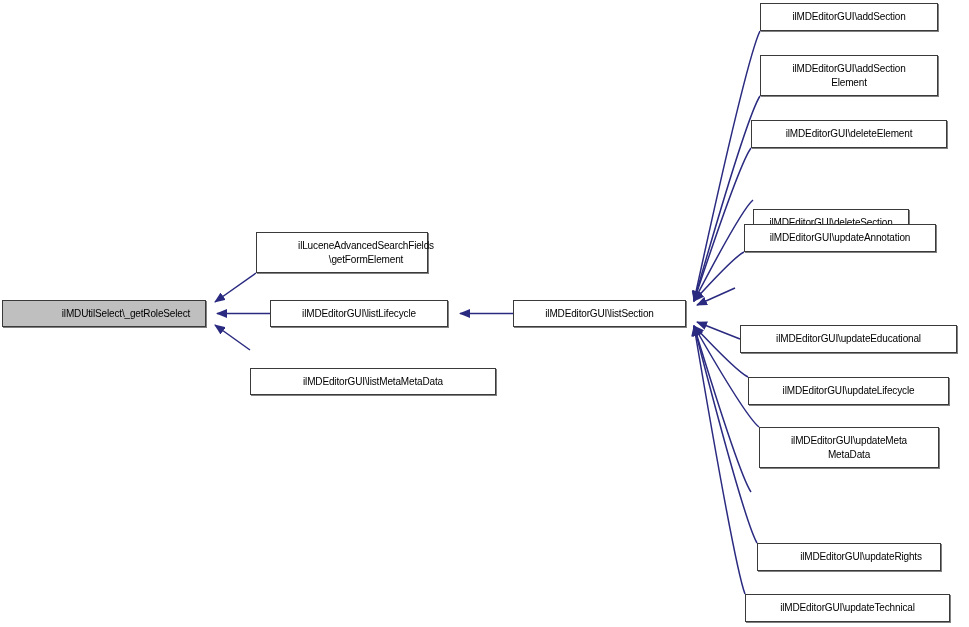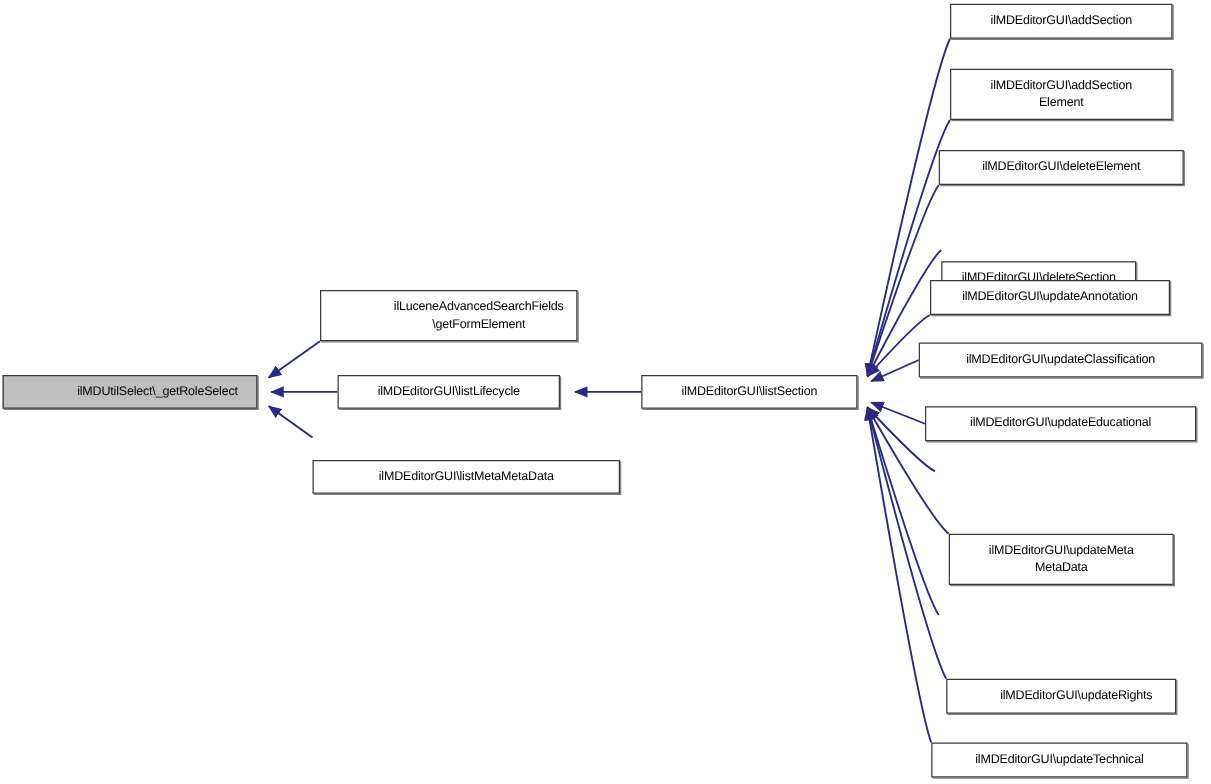--- a/index.html
+++ b/index.html
@@ -71,31 +71,31 @@
         <path d="M740,339 L697,322"></path>
         <path d="M748,377 C741.52,373.94 723.7,357.62 694,326"></path>
         <path d="M759,427 C751.2,420.94 729.75,388.62 694,326"></path>
         <path d="M751,492 C744.16,482.04 725.35,428.92 694,326"></path>
         <path d="M757,543 C749.44,529.98 728.65,460.53999999999996 694,326"></path>
         <path d="M745,594 C738.88,577.92 722.05,492.15999999999997 694,326"></path>
       </g>
   </svg>
 
   <div class="node highlight" style="left: 2px; top: 300px; width: 204px; height: 27px;">ilMDUtilSelect\_getRoleSelect</div>
-  <div class="node" style="left: 256px; top: 232px; width: 206px; height: 41px; padding-left: 48px;">ilLuceneAdvancedSearchFields
+  <div class="node" style="left: 256px; top: 232px; width: 172px; height: 41px; padding-left: 48px;">ilLuceneAdvancedSearchFields
 \getFormElement</div>
   <div class="node" style="left: 270px; top: 300px; width: 178px; height: 27px;">ilMDEditorGUI\listLifecycle</div>
   <div class="node" style="left: 250px; top: 368px; width: 246px; height: 27px;">ilMDEditorGUI\listMetaMetaData</div>
   <div class="node" style="left: 513px; top: 300px; width: 173px; height: 27px;">ilMDEditorGUI\listSection</div>
   <div class="node" style="left: 760px; top: 3px; width: 178px; height: 28px;">ilMDEditorGUI\addSection</div>
   <div class="node" style="left: 760px; top: 55px; width: 178px; height: 41px;">ilMDEditorGUI\addSection
 Element</div>
   <div class="node" style="left: 751px; top: 120px; width: 196px; height: 28px;">ilMDEditorGUI\deleteElement</div>
   <div class="node" style="left: 753px; top: 172px; width: 156px; height: 28px; margin-top: 37px;">ilMDEditorGUI\deleteSection</div>
   <div class="node" style="left: 744px; top: 224px; width: 192px; height: 28px;">ilMDEditorGUI\updateAnnotation</div>
-  <div class="node" style="left: 735px; top: 274px; width: 227px; height: 28px;">ilMDEditorGUI\updateClassification</div>
   <div class="node" style="left: 740px; top: 325px; width: 217px; height: 28px;">ilMDEditorGUI\updateEducational</div>
+  <div class="node" style="left: 748px; top: 377px; width: 201px; height: 28px;">ilMDEditorGUI\updateLifecycle</div>
   <div class="node" style="left: 759px; top: 427px; width: 180px; height: 41px;">ilMDEditorGUI\updateMeta
 MetaData</div>
   <div class="node" style="left: 757px; top: 543px; width: 184px; height: 28px; padding-left: 24px;">ilMDEditorGUI\updateRights</div>
   <div class="node" style="left: 745px; top: 594px; width: 205px; height: 28px;">ilMDEditorGUI\updateTechnical</div>
 
 </div>
 
 </body></html>

